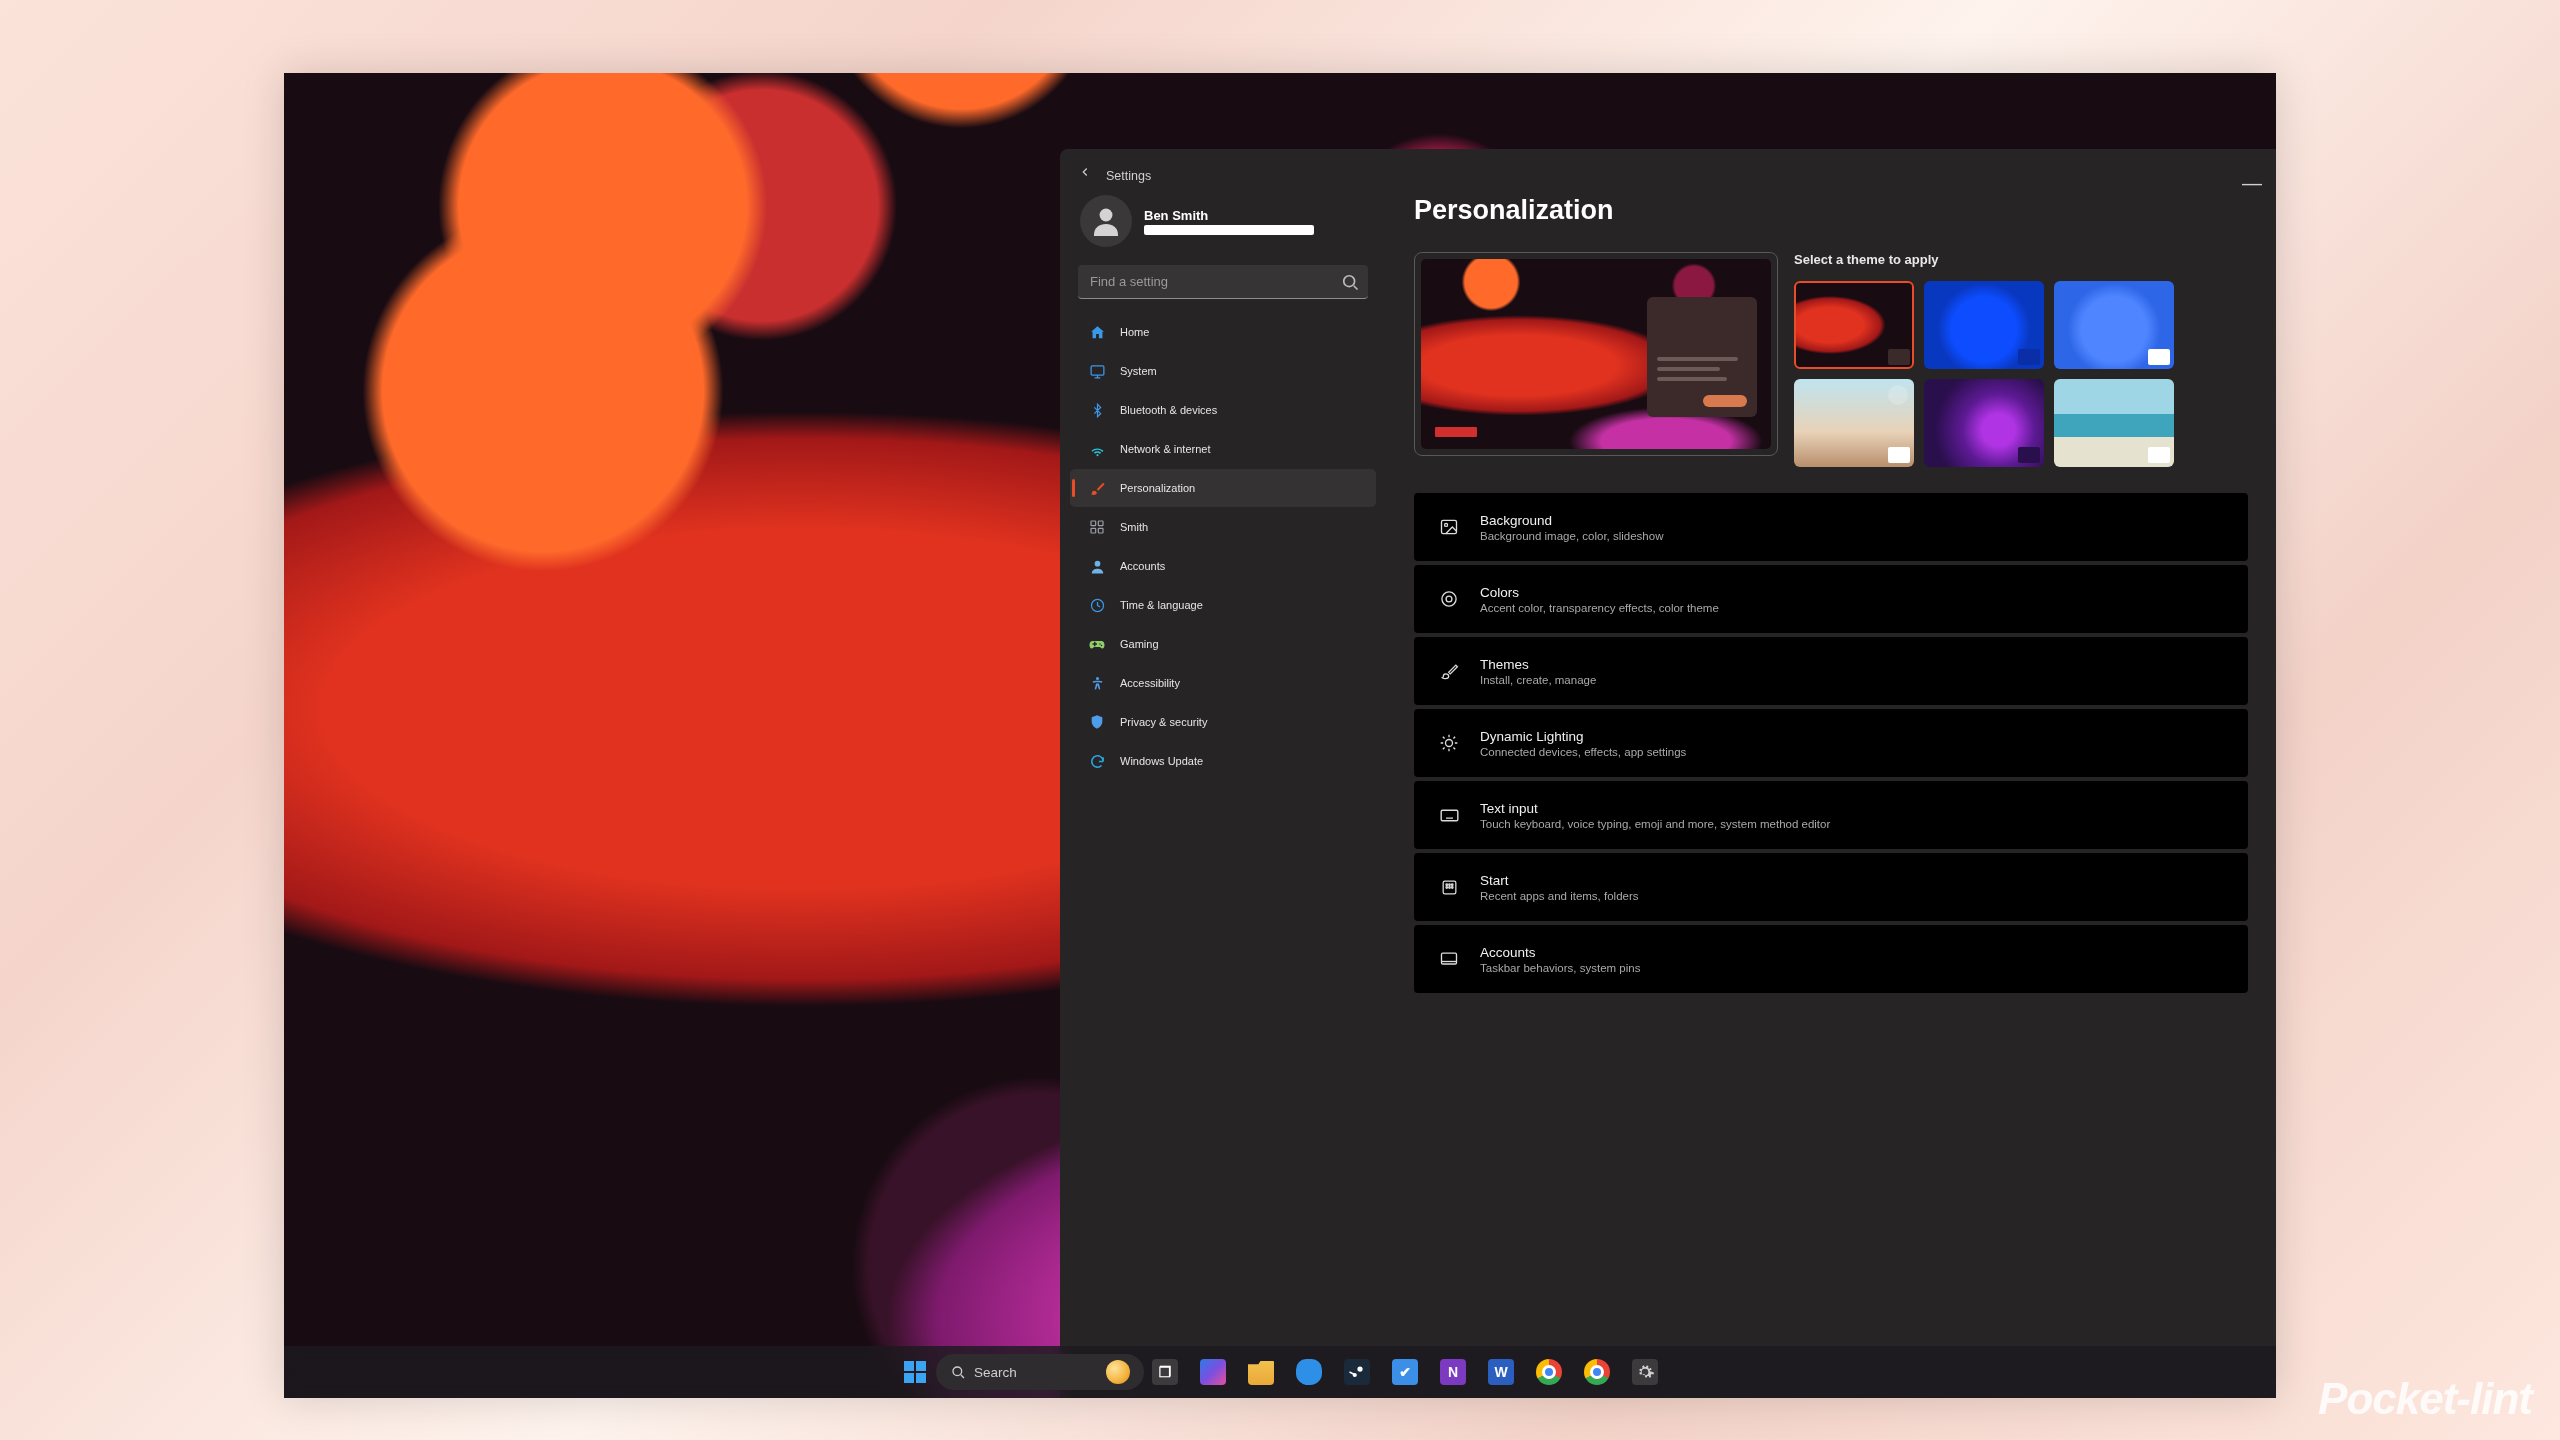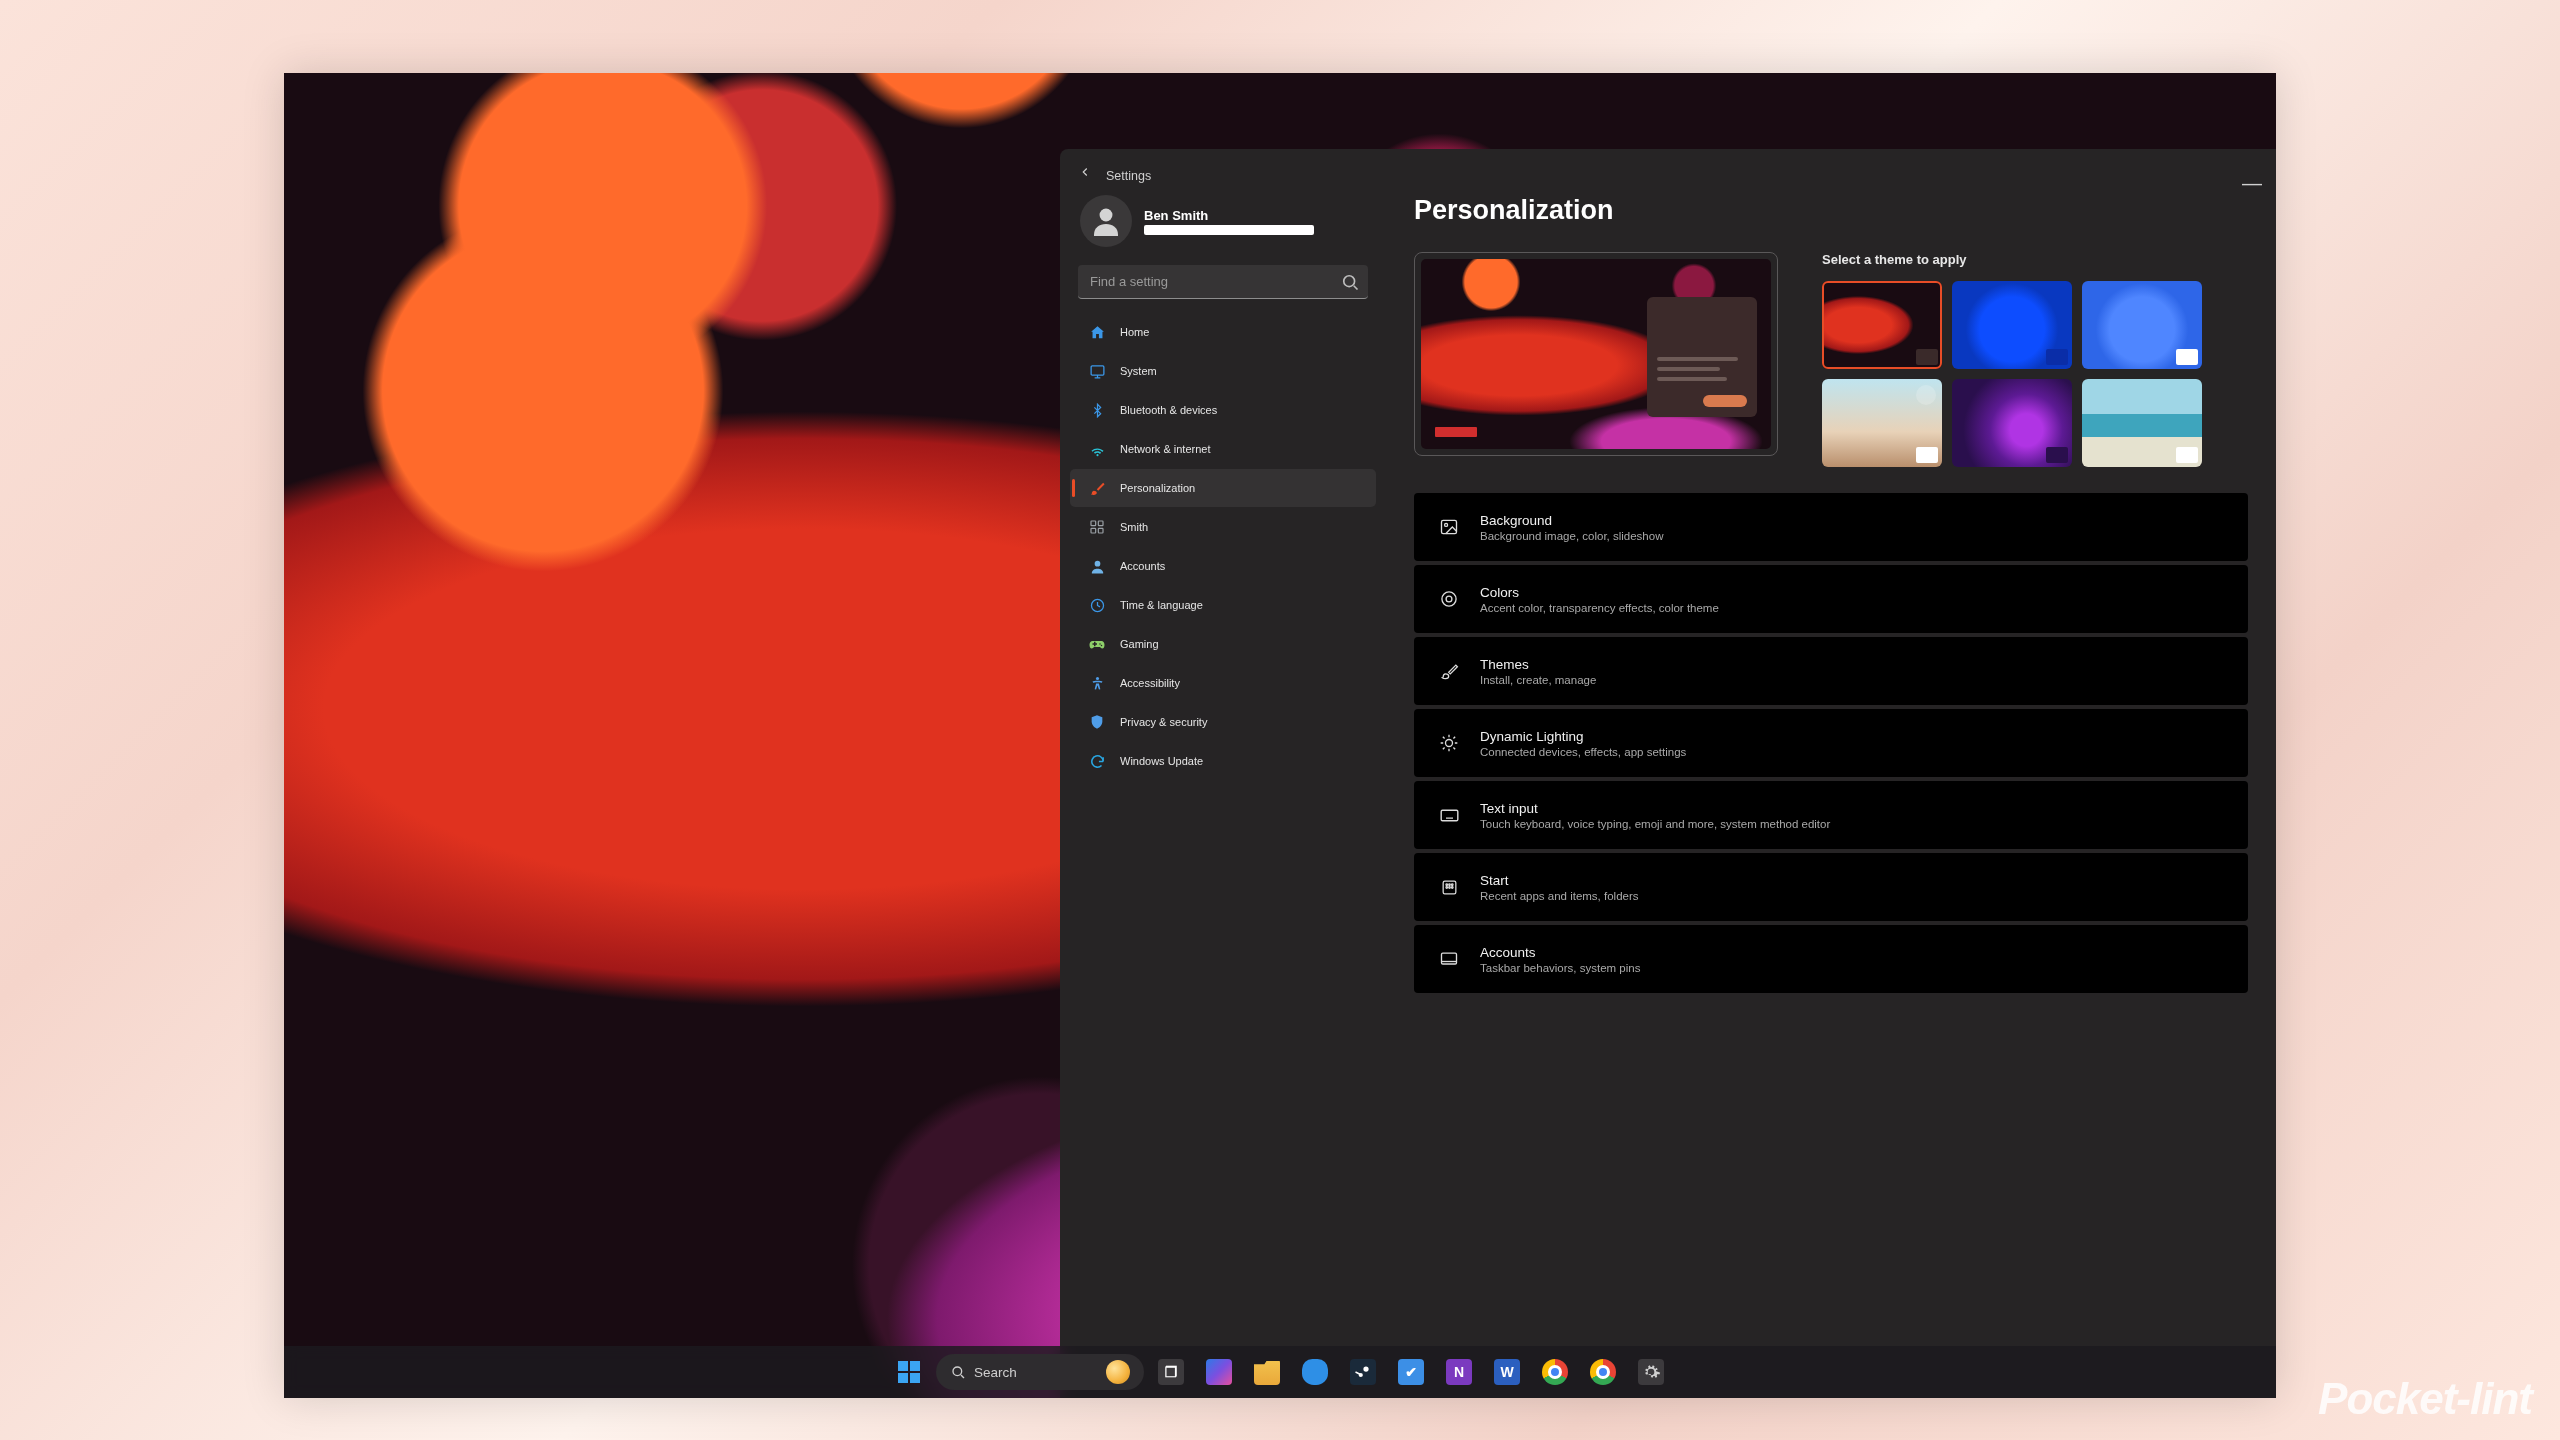--- a/index.html
+++ b/index.html
@@ -49,21 +49,21 @@
 .nav{display:flex;flex-direction:column;gap:1px}
 .nav-item{display:flex;align-items:center;gap:14px;height:38px;padding:0 12px 0 18px;border-radius:5px;font-size:11px;color:#e6e6e6;cursor:pointer;position:relative}
 .nav-item.active{background:#343233}
 .nav-item.active::before{content:"";position:absolute;left:2px;top:10px;bottom:10px;width:3px;background:#e94d27;border-radius:2px}
 .nav-item .ni{width:18px;height:18px;flex:0 0 18px;display:flex;align-items:center;justify-content:center;font-size:15px}
 
 
 .main{flex:1;padding:12px 28px 0 28px;overflow:auto}
 .main h1{font-size:27px;font-weight:600;color:#fff;margin-bottom:26px}
 
-.preview-row{display:flex;gap:44px;margin-bottom:26px}
+.preview-row{display:flex;gap:16px;margin-bottom:26px}
 .bigprev{width:364px;height:204px;border:1.5px solid #5a5859;border-radius:8px;padding:6px;background:#262425}
 .bigprev .inner{width:100%;height:100%;border-radius:5px;position:relative;overflow:hidden;background:
   radial-gradient(circle at 20% 12%,#ff6a2b 0 8%,transparent 9%),
   radial-gradient(ellipse 70% 40% at 28% 56%,#e0321f 0 40%,#a21818 60%,transparent 66%),
   radial-gradient(circle at 78% 14%,#8b1840 0 6%,transparent 7%),
   radial-gradient(ellipse 46% 30% at 70% 96%,#c531a5 0 40%,transparent 60%),
   #190b12}
 .bigprev .card{position:absolute;right:14px;top:38px;width:110px;height:120px;background:#3c2a2a;border-radius:6px;padding:10px;display:flex;flex-direction:column;justify-content:flex-end;gap:6px}
 .bigprev .line{height:4px;border-radius:2px;background:#6d5a56}
 .bigprev .l1{width:90%}.bigprev .l2{width:70%}.bigprev .l3{width:78%}
@@ -86,21 +86,21 @@
 
 .rows{display:flex;flex-direction:column;gap:4px}
 .row{display:flex;align-items:center;gap:18px;height:68px;padding:0 22px;background:#000000;border-radius:4px;cursor:pointer}
 .row .ri{width:26px;height:26px;flex:0 0 26px;display:flex;align-items:center;justify-content:center;color:#dcdcdc}
 .row .rt{display:flex;flex-direction:column;gap:2px}
 .row .rt .t{font-size:13.5px;color:#f0f0f0}
 .row .rt .s{font-size:11.5px;color:#a9a9a9}
 
 
 .taskbar{position:absolute;left:0;right:0;bottom:0;height:52px;background:rgba(28,26,30,.82);backdrop-filter:blur(8px);display:flex;align-items:center;justify-content:center;gap:6px}
-.tb-center{display:flex;align-items:center;gap:6px}
+.tb-center{display:flex;align-items:center;}
 .tb-btn{width:42px;height:42px;border-radius:5px;display:flex;align-items:center;justify-content:center;color:#e6e6e6;font-size:18px}
 .tb-search{display:flex;align-items:center;gap:8px;height:36px;width:208px;background:#2e2c2f;border-radius:18px;padding:0 14px;color:#cfcfcf;font-size:13.5px}
 .tb-search .em{margin-left:auto;width:24px;height:24px;border-radius:50%;background:radial-gradient(circle at 35% 35%,#ffe39a,#f4b23d 60%,#cf8a1e)}
 .winlogo{width:22px;height:22px;display:grid;grid-template:1fr 1fr/1fr 1fr;gap:2px}
 .winlogo span{background:#3ba4f2}
 
 .watermark{position:absolute;right:28px;bottom:16px;font-size:44px;font-weight:600;color:#fff;opacity:.85;letter-spacing:-1px;font-style:italic}
 
 
 .ico{width:26px;height:26px;border-radius:4px;display:flex;align-items:center;justify-content:center;font-size:14px;font-weight:700;color:#fff}

